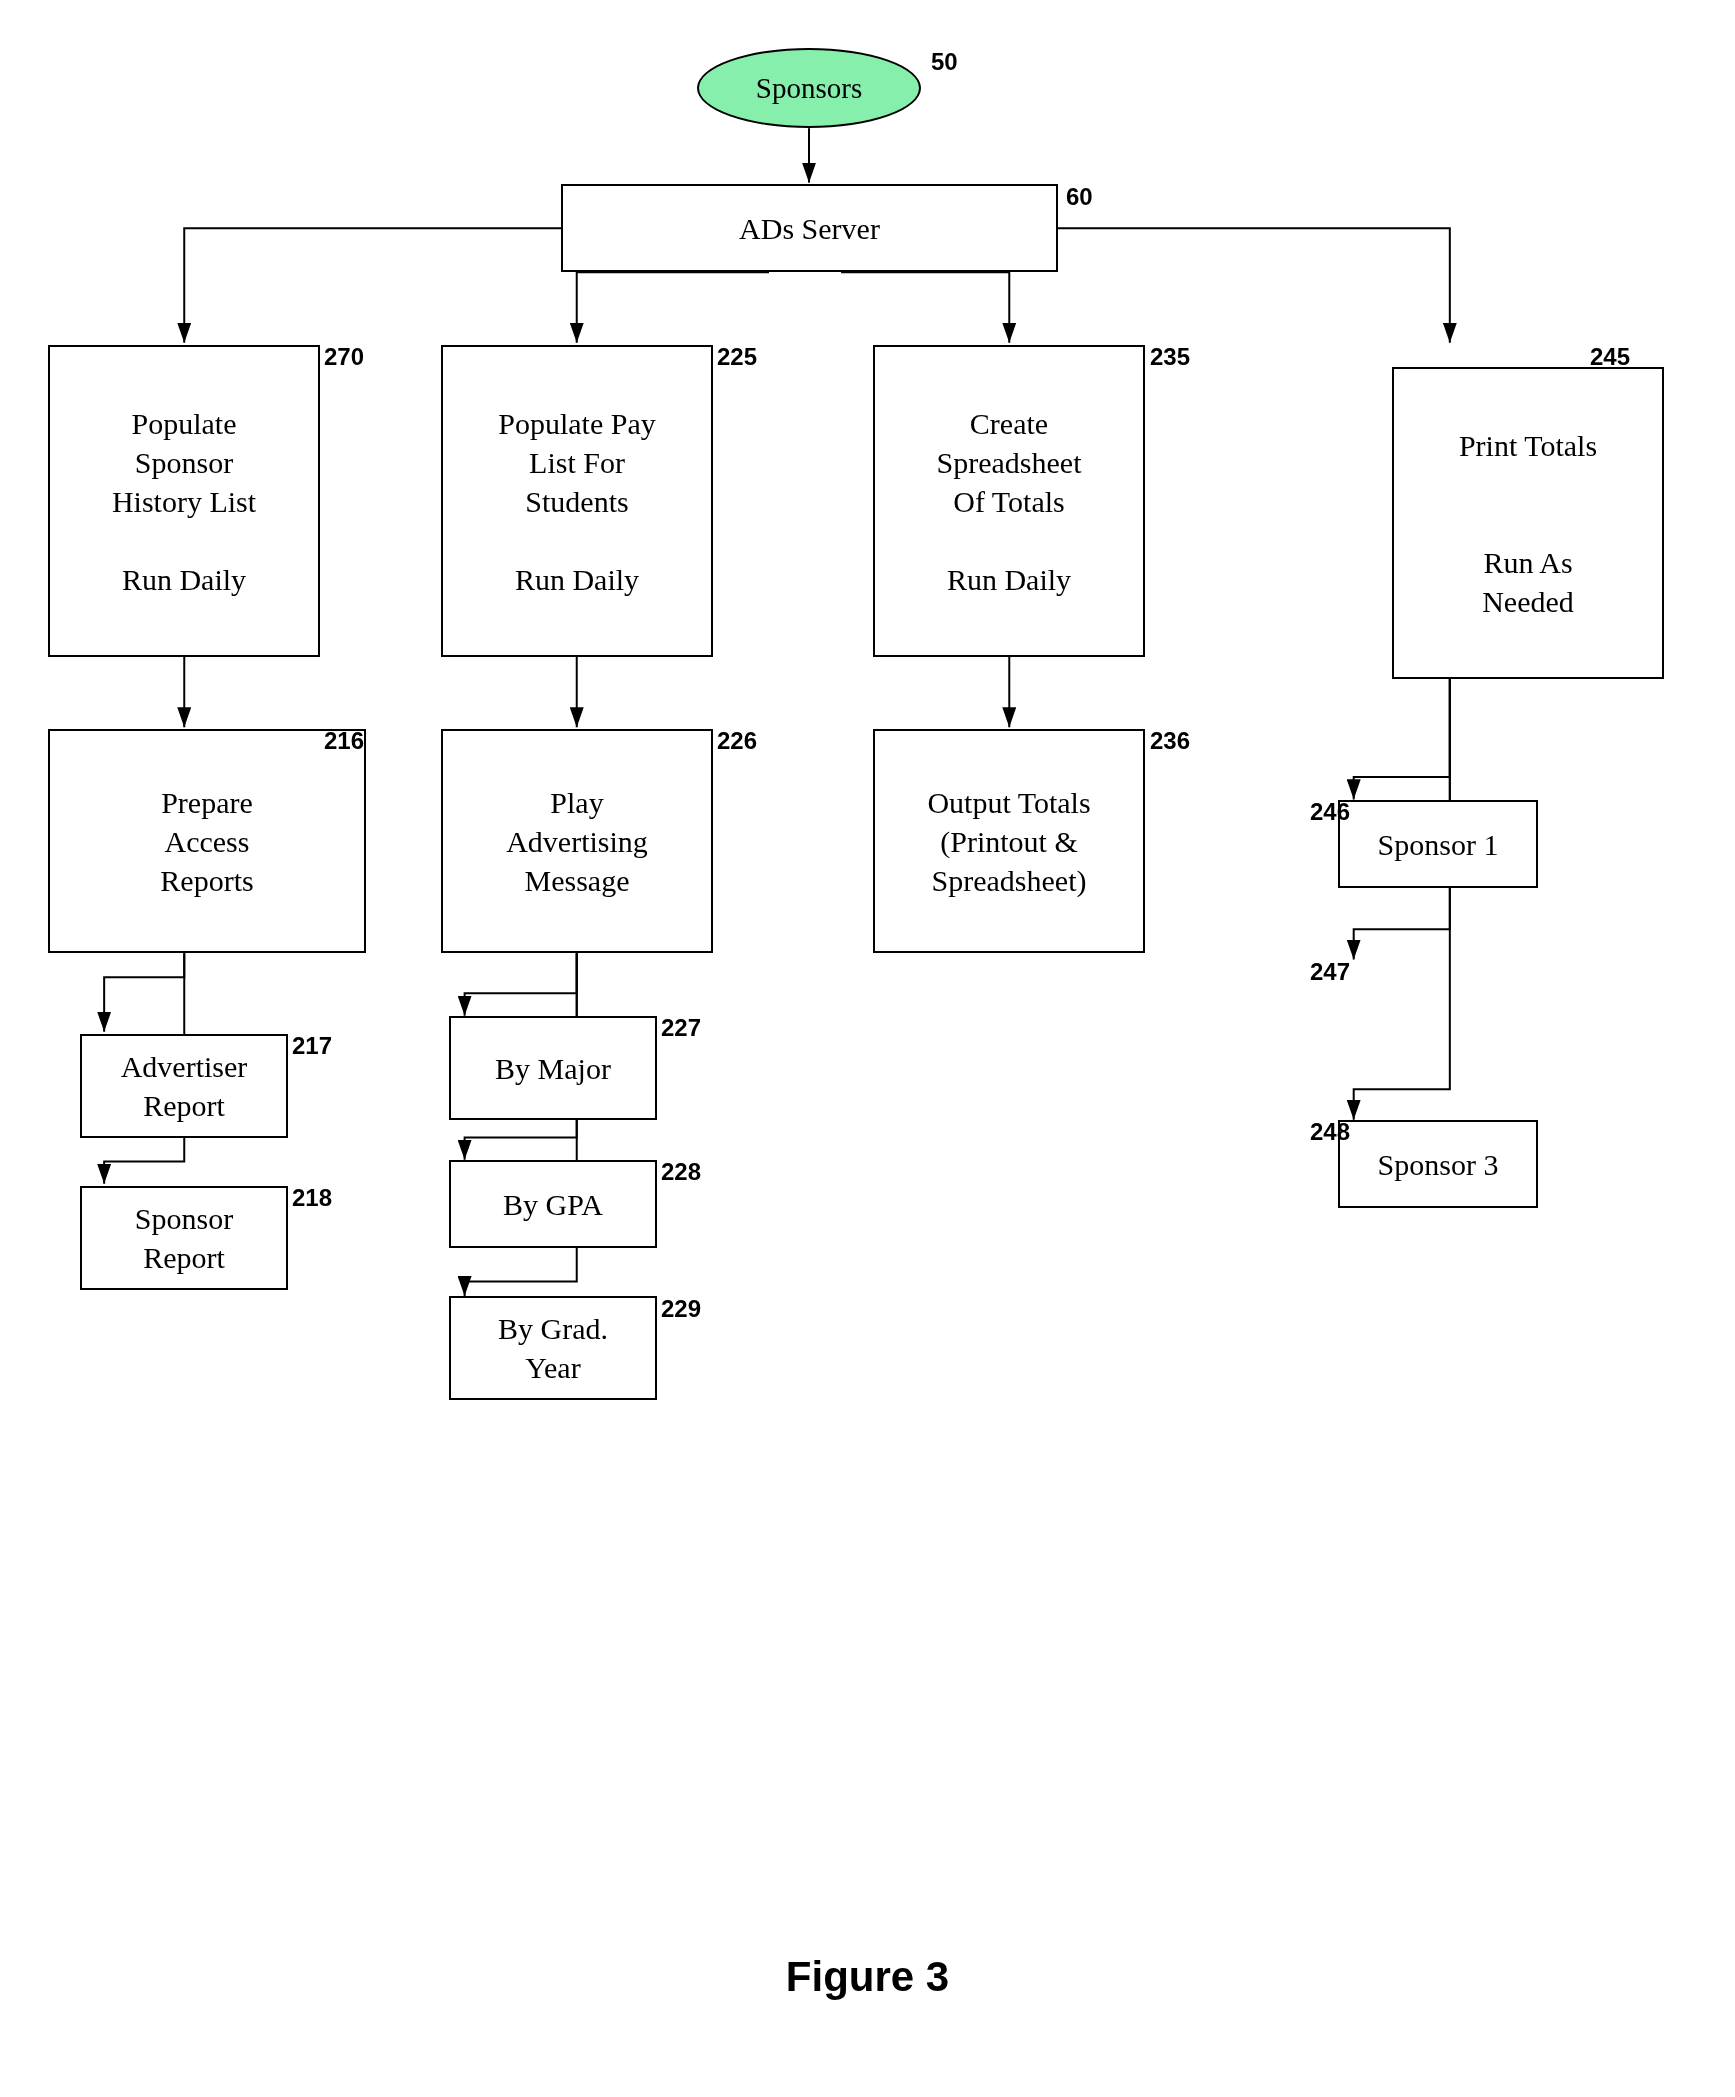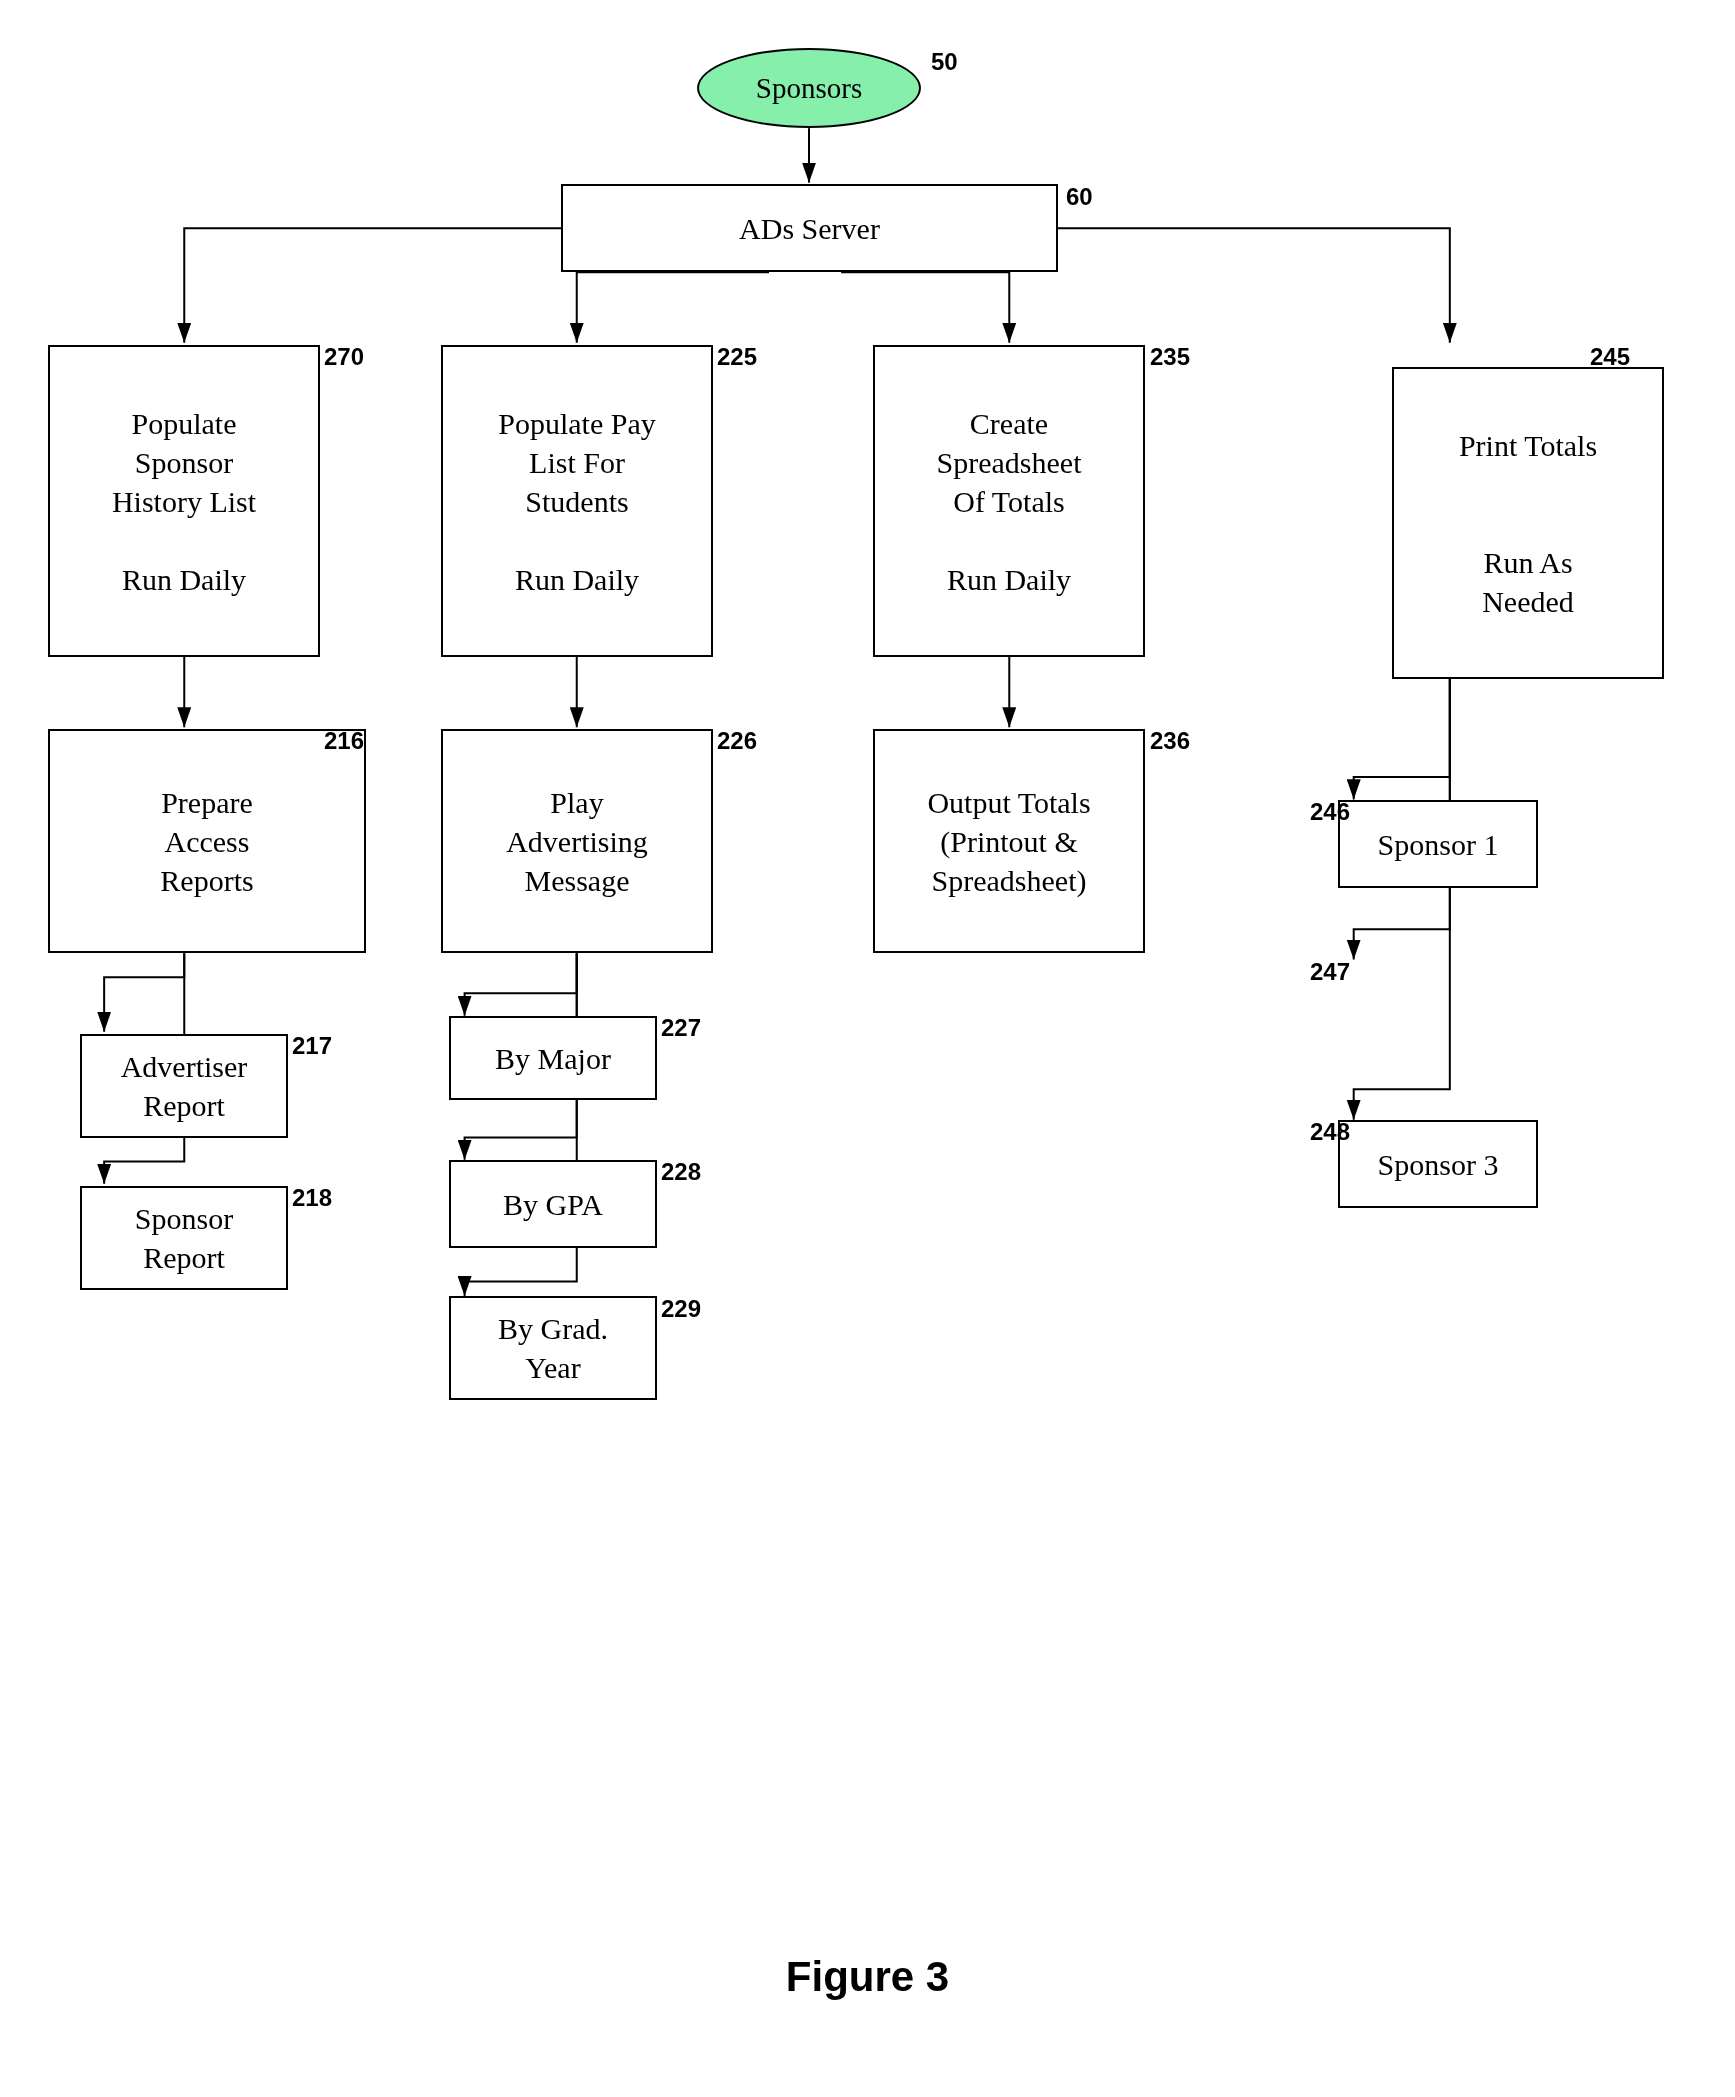--- a/index.html
+++ b/index.html
@@ -165,21 +165,21 @@
   <div class="node" style="left:80px; top:1034px; width:208px; height:104px;">
     <span>Advertiser<br>Report</span>
   </div>
   <span class="label-badge" style="left:292px; top:1032px;">217</span>
 
   <div class="node" style="left:80px; top:1186px; width:208px; height:104px;">
     <span>Sponsor<br>Report</span>
   </div>
   <span class="label-badge" style="left:292px; top:1184px;">218</span>
 
-  <div class="node" style="left:449px; top:1016px; width:208px; height:84px;">
+  <div class="node" style="left:449px; top:1016px; width:208px; height:104px;">
     <span>By Major</span>
   </div>
   <span class="label-badge" style="left:661px; top:1014px;">227</span>
 
   <div class="node" style="left:449px; top:1160px; width:208px; height:88px;">
     <span>By GPA</span>
   </div>
   <span class="label-badge" style="left:661px; top:1158px;">228</span>
 
   <div class="node" style="left:449px; top:1296px; width:208px; height:104px;">

